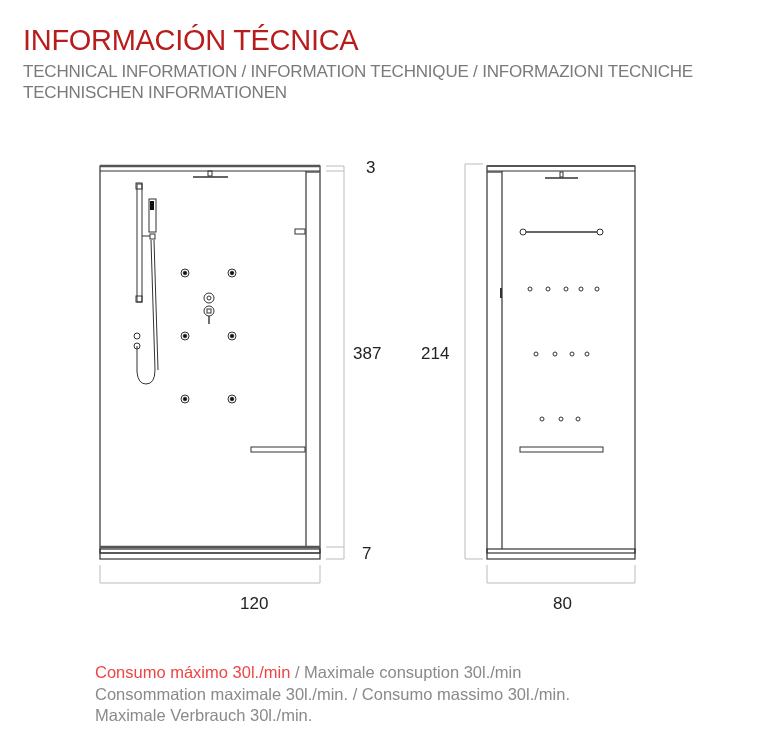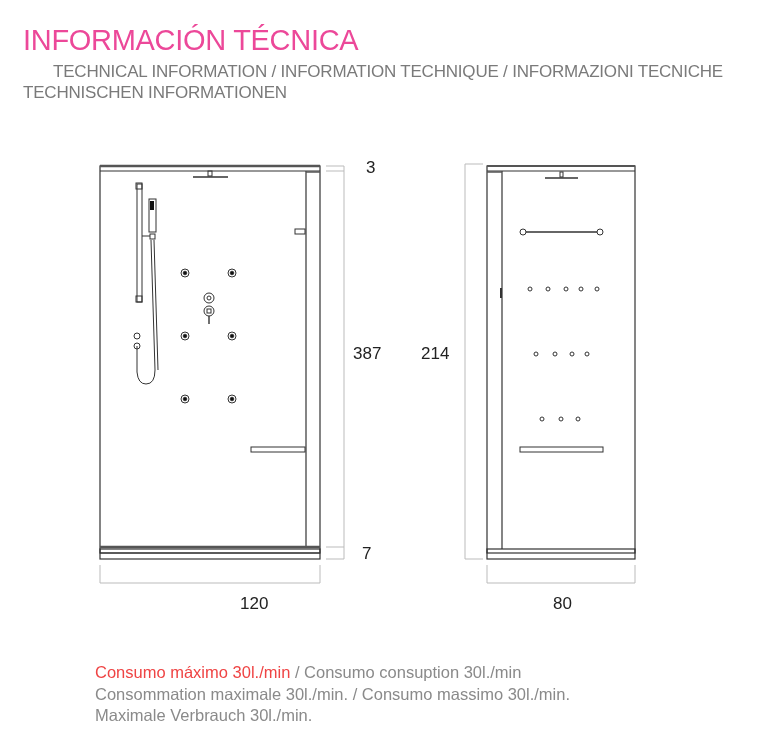--- a/index.html
+++ b/index.html
@@ -1,19 +1,19 @@
 <!DOCTYPE html>
 <html><head>
 <meta charset="utf-8">
 <style>
   html, body { margin: 0; padding: 0; background: #ffffff; }
   body { width: 766px; height: 756px; position: relative; overflow: hidden; font-family: "Liberation Sans", sans-serif; }
-  .title { position: absolute; left: 23px; top: 24px; font-size: 29px; color: #ec4899; letter-spacing: -0.3px; white-space: nowrap; text-align: center; }
+  .title { position: absolute; left: 23px; top: 24px; font-size: 29px; color: #b91c1c; letter-spacing: -0.3px; white-space: nowrap; text-align: center; }
   .subtitle { position: absolute; left: 23px; font-size: 17px; color: #7a7a7a; white-space: nowrap; letter-spacing: -0.2px; }
-  .sub1 { top: 62px; margin-left: 30px; }
+  .sub1 { top: 62px; }
   .sub2 { top: 83px; }
   .drawing { position: absolute; left: 0; top: 0; }
   .dim { position: absolute; font-size: 17px; color: #222222; white-space: nowrap; }
   .footer { position: absolute; left: 95px; font-size: 16.5px; white-space: nowrap; }
   .f1 { top: 663px; }
   .f2 { top: 685px; }
   .f3 { top: 706px; }
   .dark { color: #ef4444; }
   .grey { color: #8a8a8a; }
 </style>
@@ -133,15 +133,15 @@
   </g>
 </svg>
 
 <div class="dim" style="left:366px; top:158px;">3</div>
 <div class="dim" style="left:353px; top:344px;">387</div>
 <div class="dim" style="left:362px; top:544px;">7</div>
 <div class="dim" style="left:204px; top:594px;margin-left:36px;">120</div>
 <div class="dim" style="left:421px; top:344px;">214</div>
 <div class="dim" style="left:553px; top:594px;">80</div>
 
-<div class="footer f1"><span class="dark">Consumo máximo 30l./min</span><span class="grey"> / Consumo consuption 30l./min</span></div>
+<div class="footer f1"><span class="dark">Consumo máximo 30l./min</span><span class="grey"> / Maximale consuption 30l./min</span></div>
 <div class="footer f2 grey">Consommation maximale 30l./min.  / Consumo massimo 30l./min.</div>
 <div class="footer f3 grey">Maximale Verbrauch 30l./min.</div>
 
 </body></html>

